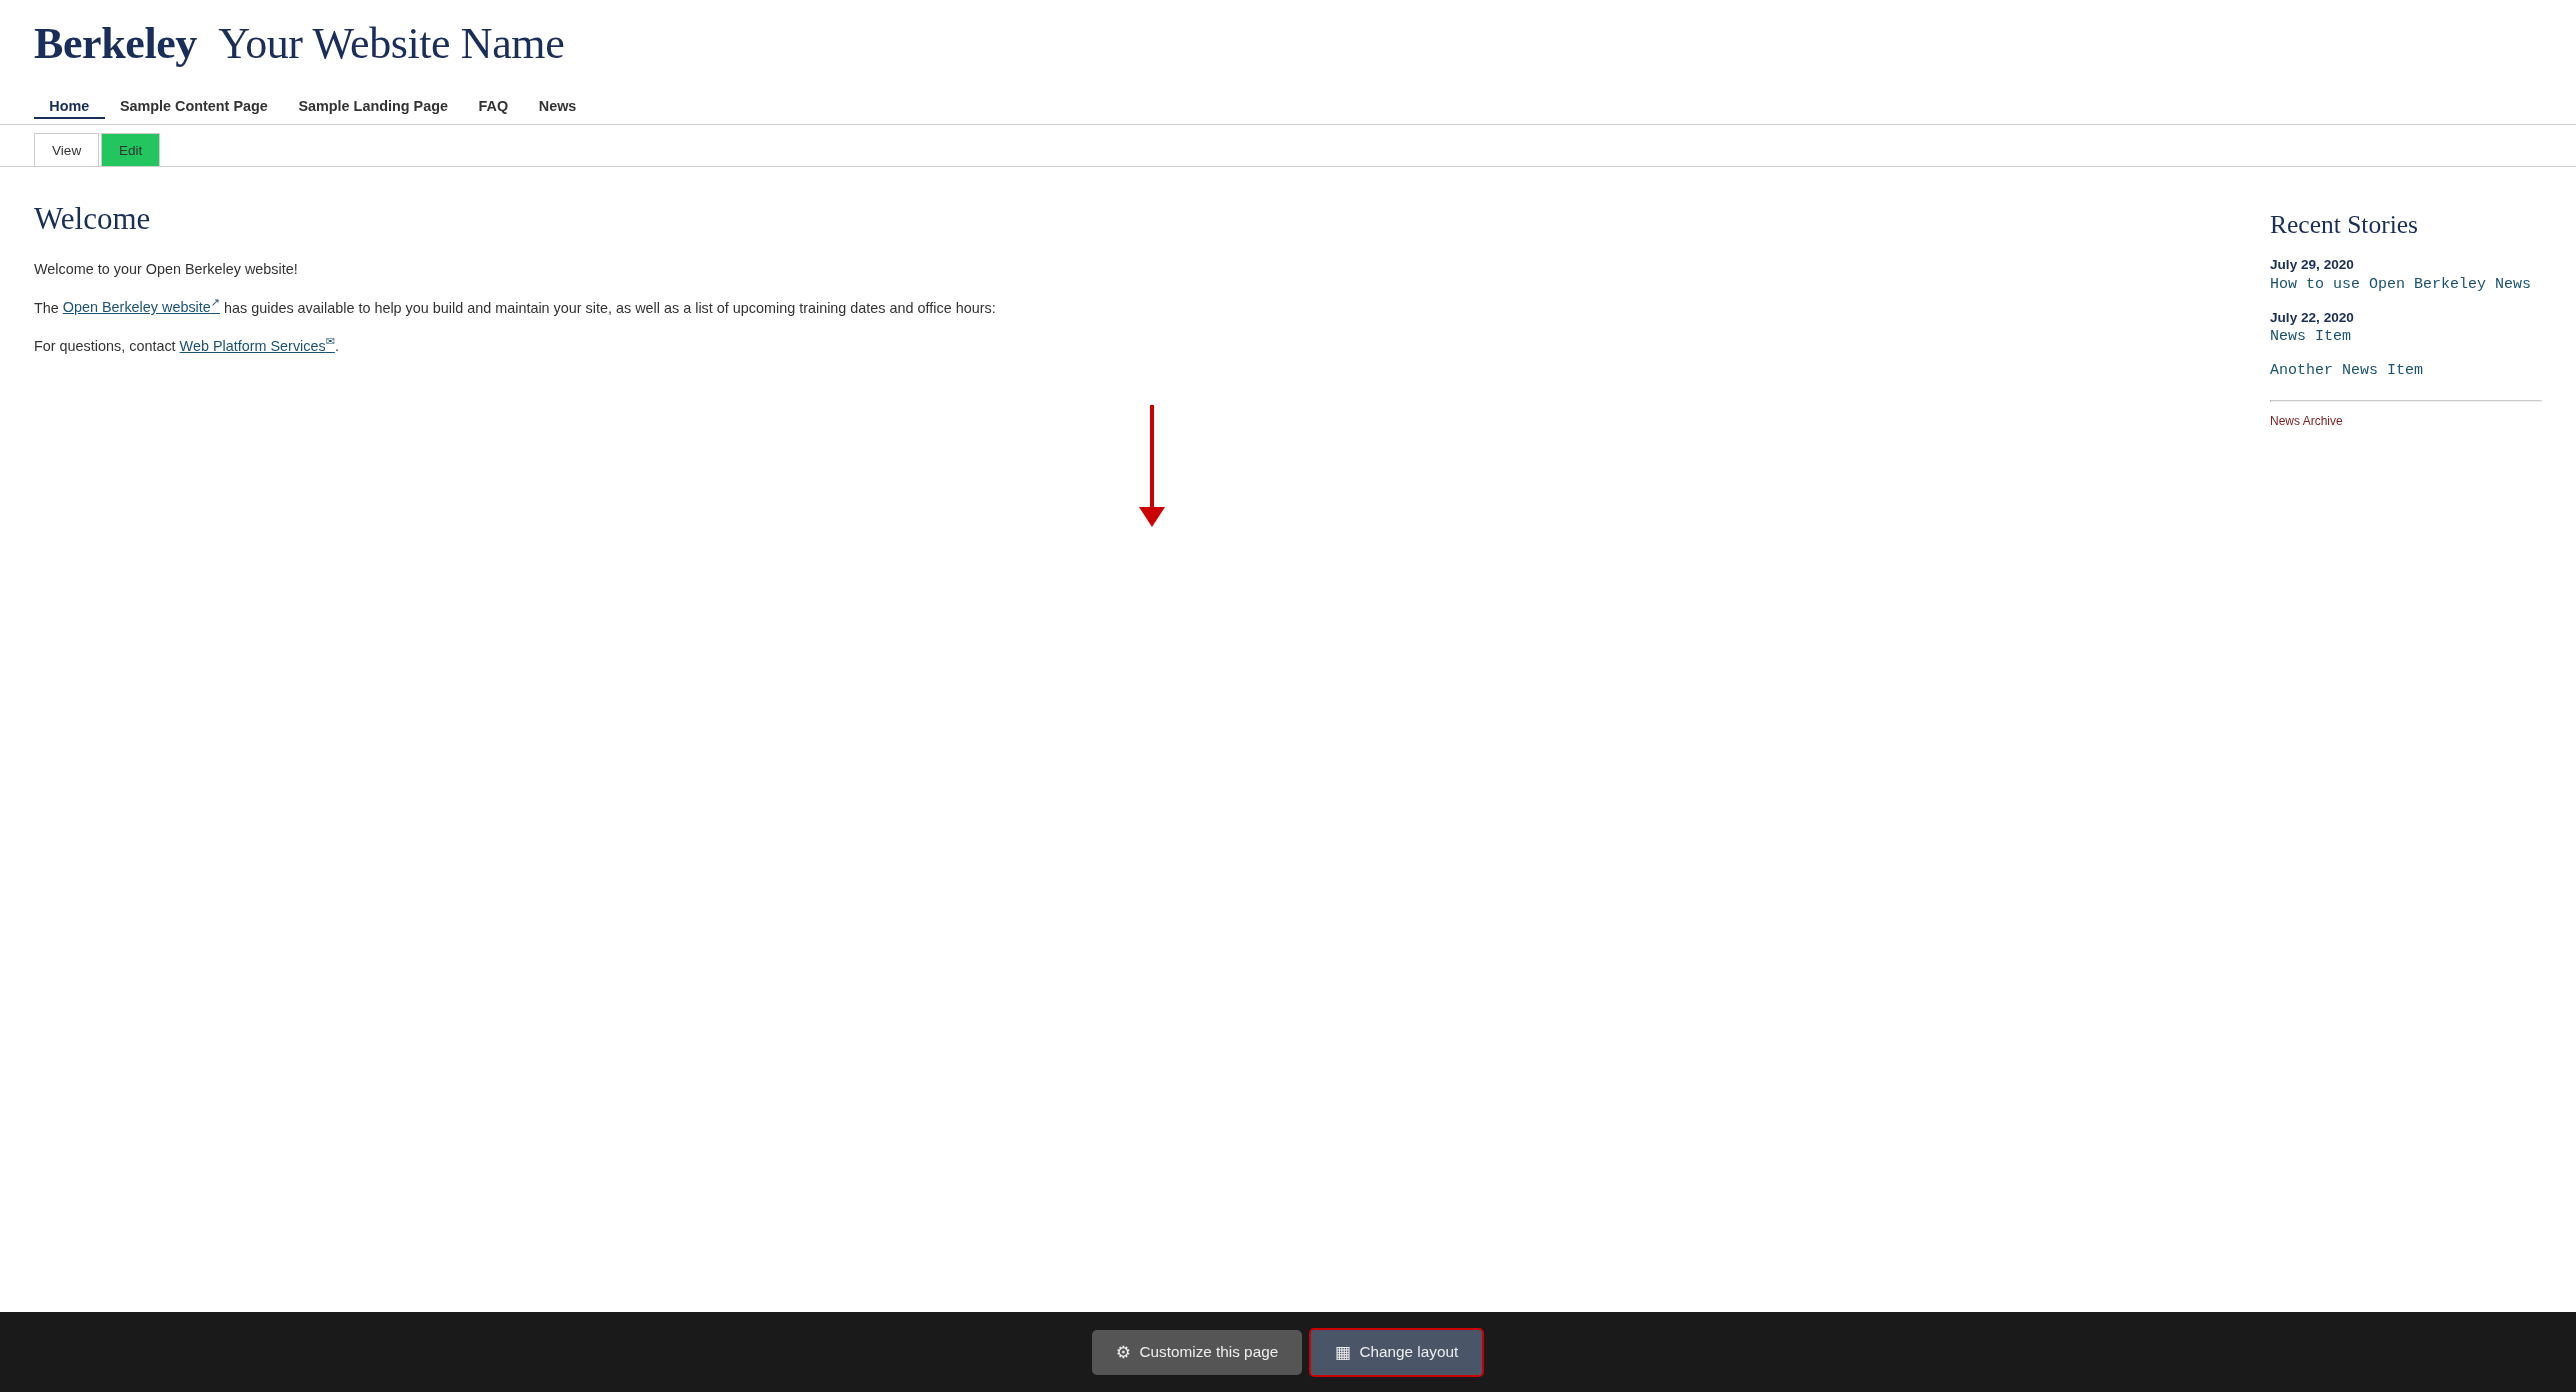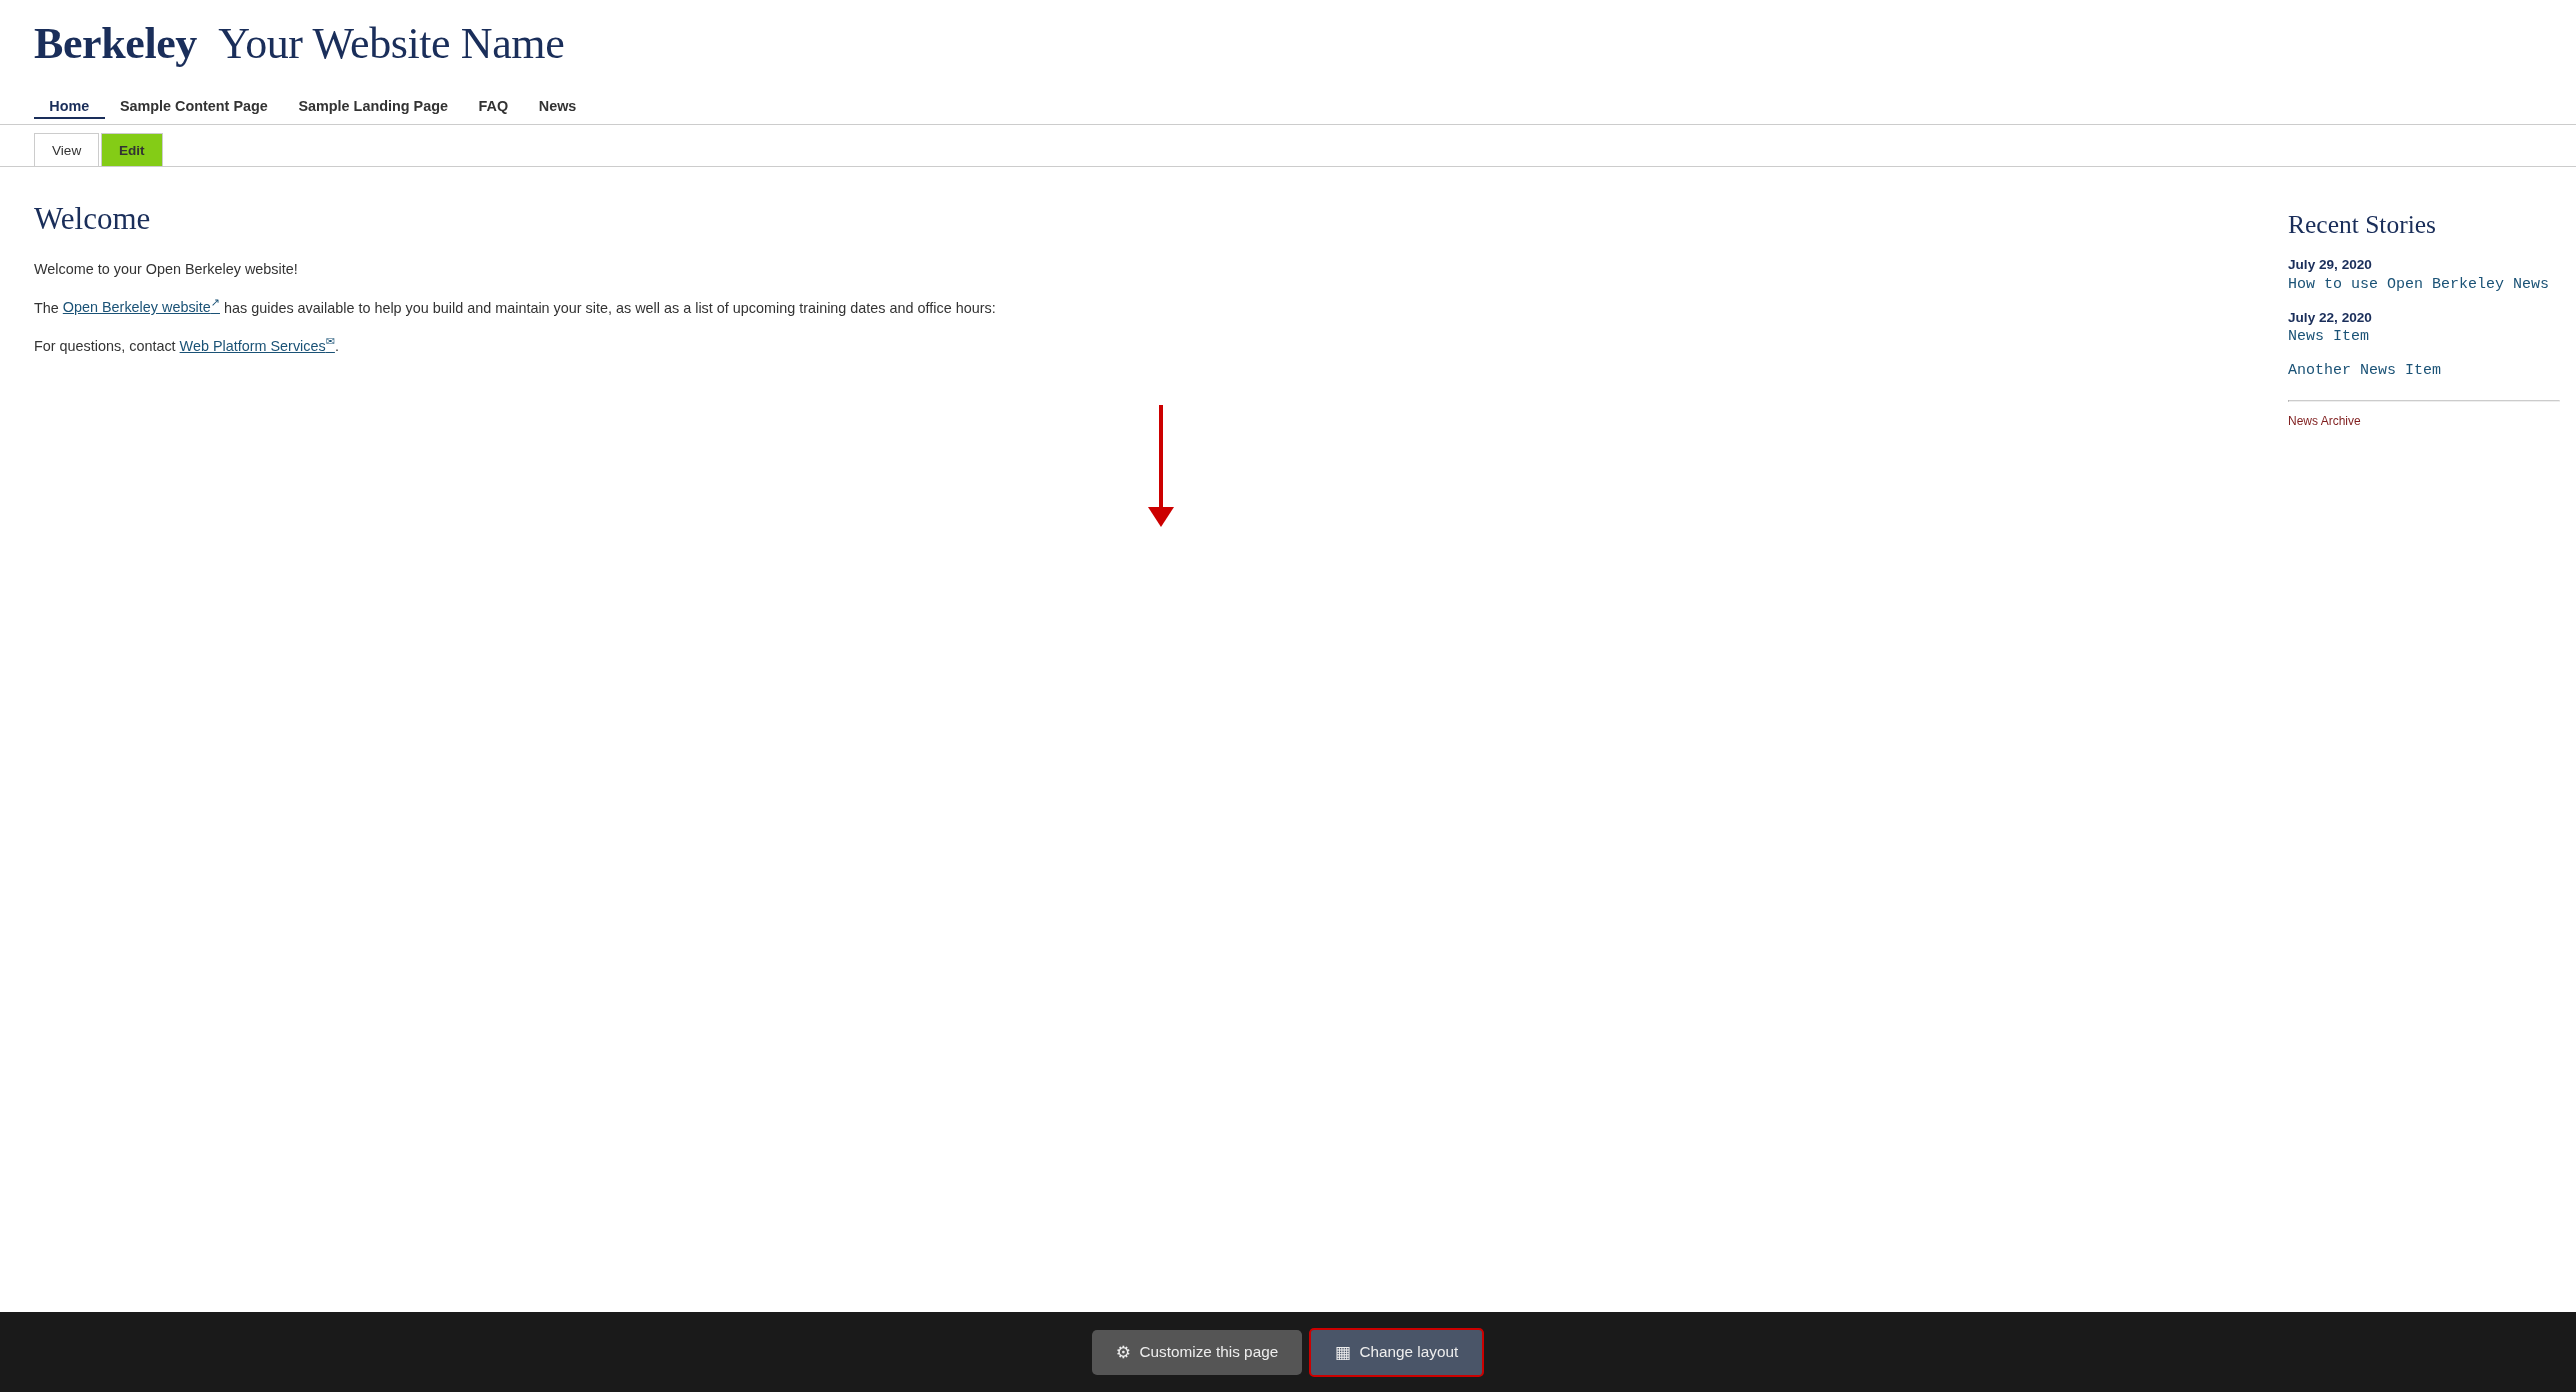--- a/index.html
+++ b/index.html
@@ -63,36 +63,35 @@
       border-bottom: 0.8px solid #ccc;
       margin-bottom: 0;
     }
     .view-edit-tabs .tab {
       padding: 8.5px 17px;
       font-family: Arial, sans-serif;
       font-size: 13.6px;
       cursor: pointer;
       border: 0.8px solid #ccc;
       border-bottom: none;
-      background: #84cc16;
+      background: #22c55e;
       color: #333;
       margin-right: 1.7px;
       margin-top: 8.5px;
-      font-weight: bold;
     }
     .view-edit-tabs .tab.active {
       background: #fff;
       font-weight: normal;
     }
 
     
     .main-content {
       display: flex;
       flex: 1;
-      padding: 34px 16px 51px 34px;
+      padding: 34px 34px 51px 34px;
     }
 
     
     .content-left {
       flex: 1;
     }
     .content-left h2 {
       font-family: Georgia, serif;
       font-size: 31px;
       color: #1a2e5a;

